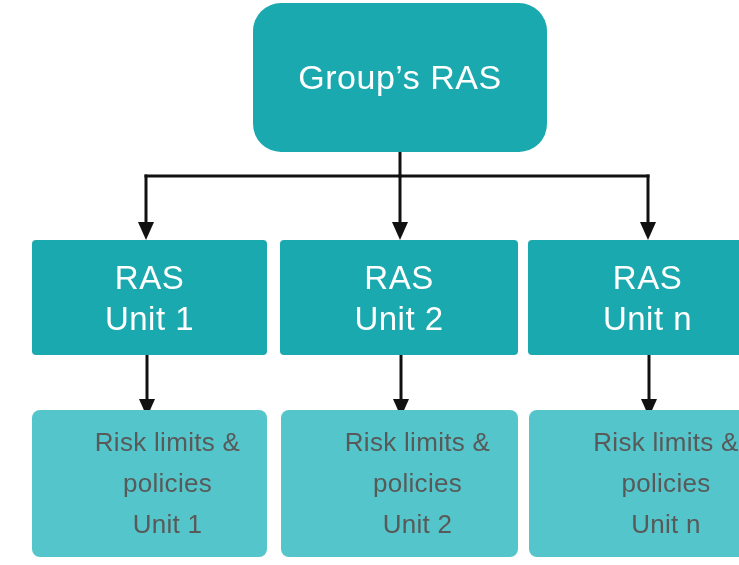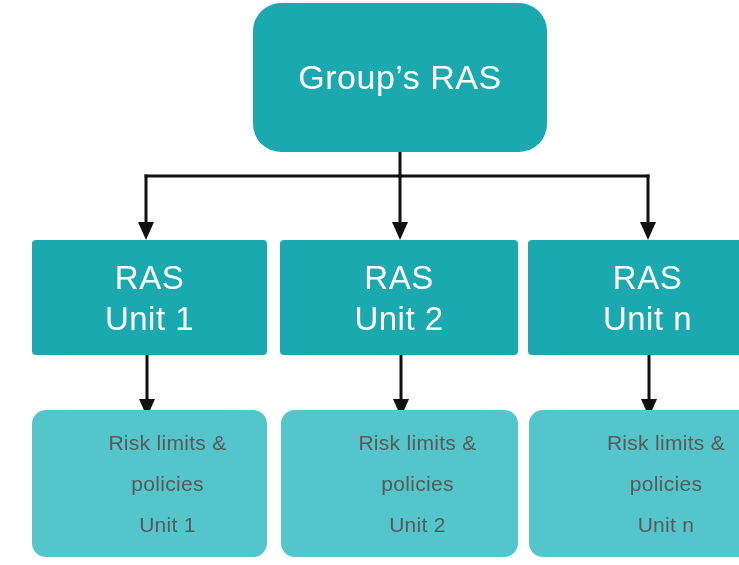--- a/index.html
+++ b/index.html
@@ -44,24 +44,24 @@
     font-size: 33px;
     line-height: 41px;
     letter-spacing: 0.5px;
   }
   .node-unit-1 { left: 2px;   width: 235px; }
   .node-unit-2 { left: 250px; width: 238px; }
   .node-unit-3 { left: 498px; width: 239px; }
   .node-policy {
     top: 410px;
     height: 147px;
-    border-radius: 14px;
+    border-radius: 8px;
     background: var(--light-teal, #54C5CA);
     color: var(--text-gray, #595959);
-    font-size: 21px;
+    font-size: 26px;
     line-height: 41px;
     letter-spacing: 0.3px;
     padding-left: 36px;
   }
   .node-policy-1 { left: 2px;   width: 235px; }
   .node-policy-2 { left: 251px; width: 237px; }
   .node-policy-3 { left: 499px; width: 238px; }
   .connector-layer {
     position: absolute;
     left: 0; top: 0;

